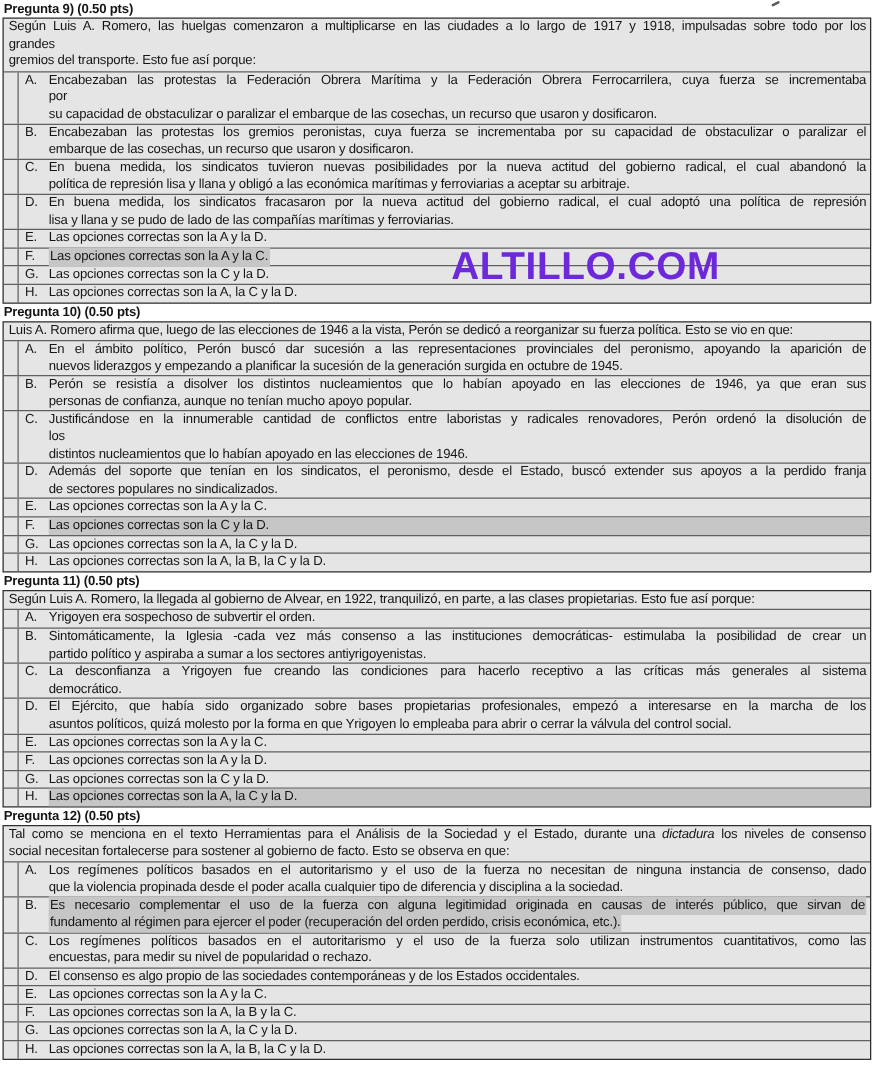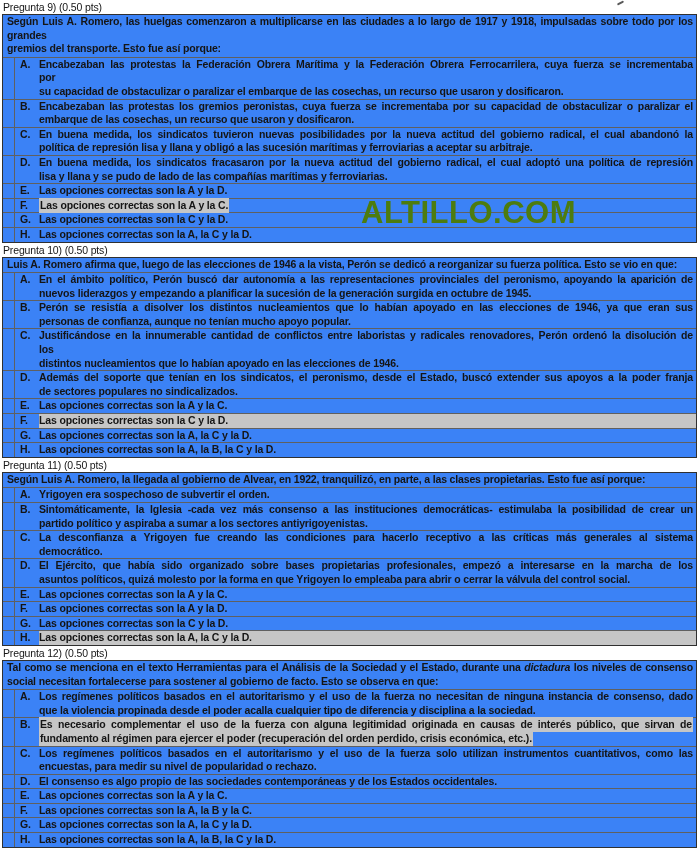--- a/index.html
+++ b/index.html
@@ -5,42 +5,42 @@
   html,body { margin:0; padding:0; background:#ffffff; }
   body {
     width:700px; height:854px; overflow:hidden; position:relative;
     font-family:"Liberation Sans","DejaVu Sans",sans-serif;
     font-size:10.5px; letter-spacing:-0.15px; color:#151515;
     -webkit-font-smoothing:antialiased;
   }
   #doc { position:relative; padding:0 3px 0 2px; }
 
   .q-label {
-    font-weight:normal; height:14px; line-height:14px; padding-left:1px;
+    font-weight:bold; height:14px; line-height:14px; padding-left:1px;
     white-space:nowrap;
   }
-  .q-table { border:1px solid #303030; background:#3b82f6;font-weight:bold; }
+  .q-table { border:1px solid #303030; background:#e5e5e5; }
   .row { display:flex; border-top:1px solid #606060; align-items:stretch; }
   .row:first-child { border-top:none; }
 
   .stem-cell { flex:1; padding:0 3px 1px 4px; }
 
   .mark { width:11px; flex:none; border-right:1px solid #606060; }
   .letter { width:24px; flex:none; padding-left:5px; box-sizing:border-box; line-height:13.6px; }
   .text-cell { flex:1; padding-right:3px; min-width:0; }
   .text-cell.hl-block { background:#c6c6c6; }
 
   .ln { line-height:13.6px; }
   .j { text-align:justify; text-align-last:justify; }
   .hl { background:#c6c6c6; padding:1px 1px 2px 1px; }
 
   .watermark {
     position:absolute; left:361px; top:196px; z-index:5;
     font-weight:bold; font-size:31px; line-height:33px; letter-spacing:0.5px;
-    color:#4d7c0f; font-family:"Liberation Sans",sans-serif; white-space:nowrap;
+    color:#6d28d9; font-family:"Liberation Sans",sans-serif; white-space:nowrap;
   }
   .scan-artifact {
     position:absolute; left:617px; top:2px; width:7px; height:2px;
     background:#5a5a5a; transform:rotate(-28deg); border-radius:1px;
   }
 </style>
 </head>
 <body>
 
 <div id="doc">
@@ -71,21 +71,21 @@
           <div class="text-cell">
             <div class="ln j">Encabezaban las protestas los gremios peronistas, cuya fuerza se incrementaba por su capacidad de obstaculizar o paralizar el</div>
             <div class="ln">embarque de las cosechas, un recurso que usaron y dosificaron.</div>
           </div>
         </div>
         <div class="row">
           <div class="mark"></div>
           <div class="letter">C.</div>
           <div class="text-cell">
             <div class="ln j">En buena medida, los sindicatos tuvieron nuevas posibilidades por la nueva actitud del gobierno radical, el cual abandonó la</div>
-            <div class="ln">política de represión lisa y llana y obligó a las sucesión marítimas y ferroviarias a aceptar su arbitraje.</div>
+            <div class="ln">política de represión lisa y llana y obligó a las económica marítimas y ferroviarias a aceptar su arbitraje.</div>
           </div>
         </div>
         <div class="row">
           <div class="mark"></div>
           <div class="letter">D.</div>
           <div class="text-cell">
             <div class="ln j">En buena medida, los sindicatos fracasaron por la nueva actitud del gobierno radical, el cual adoptó una política de represión</div>
             <div class="ln">lisa y llana y se pudo de lado de las compañías marítimas y ferroviarias.</div>
           </div>
         </div>
@@ -122,21 +122,21 @@
       <div class="q-table">
         <div class="row">
           <div class="stem-cell">
             <div class="ln">Luis A. Romero afirma que, luego de las elecciones de 1946 a la vista, Perón se dedicó a reorganizar su fuerza política. Esto se vio en que:</div>
           </div>
         </div>
         <div class="row">
           <div class="mark"></div>
           <div class="letter">A.</div>
           <div class="text-cell">
-            <div class="ln j">En el ámbito político, Perón buscó dar autonomía a las representaciones provinciales del peronismo, apoyando la aparición de</div>
+            <div class="ln j">En el ámbito político, Perón buscó dar sucesión a las representaciones provinciales del peronismo, apoyando la aparición de</div>
             <div class="ln">nuevos liderazgos y empezando a planificar la sucesión de la generación surgida en octubre de 1945.</div>
           </div>
         </div>
         <div class="row">
           <div class="mark"></div>
           <div class="letter">B.</div>
           <div class="text-cell">
             <div class="ln j">Perón se resistía a disolver los distintos nucleamientos que lo habían apoyado en las elecciones de 1946, ya que eran sus</div>
             <div class="ln">personas de confianza, aunque no tenían mucho apoyo popular.</div>
           </div>
@@ -147,21 +147,21 @@
           <div class="text-cell">
             <div class="ln j">Justificándose en la innumerable cantidad de conflictos entre laboristas y radicales renovadores, Perón ordenó la disolución de</div>
             <div class="ln j">los</div>
             <div class="ln">distintos nucleamientos que lo habían apoyado en las elecciones de 1946.</div>
           </div>
         </div>
         <div class="row">
           <div class="mark"></div>
           <div class="letter">D.</div>
           <div class="text-cell">
-            <div class="ln j">Además del soporte que tenían en los sindicatos, el peronismo, desde el Estado, buscó extender sus apoyos a la poder franja</div>
+            <div class="ln j">Además del soporte que tenían en los sindicatos, el peronismo, desde el Estado, buscó extender sus apoyos a la perdido franja</div>
             <div class="ln">de sectores populares no sindicalizados.</div>
           </div>
         </div>
         <div class="row">
           <div class="mark"></div>
           <div class="letter">E.</div>
           <div class="text-cell">
             <div class="ln">Las opciones correctas son la A y la C.</div>
           </div>
         </div>

